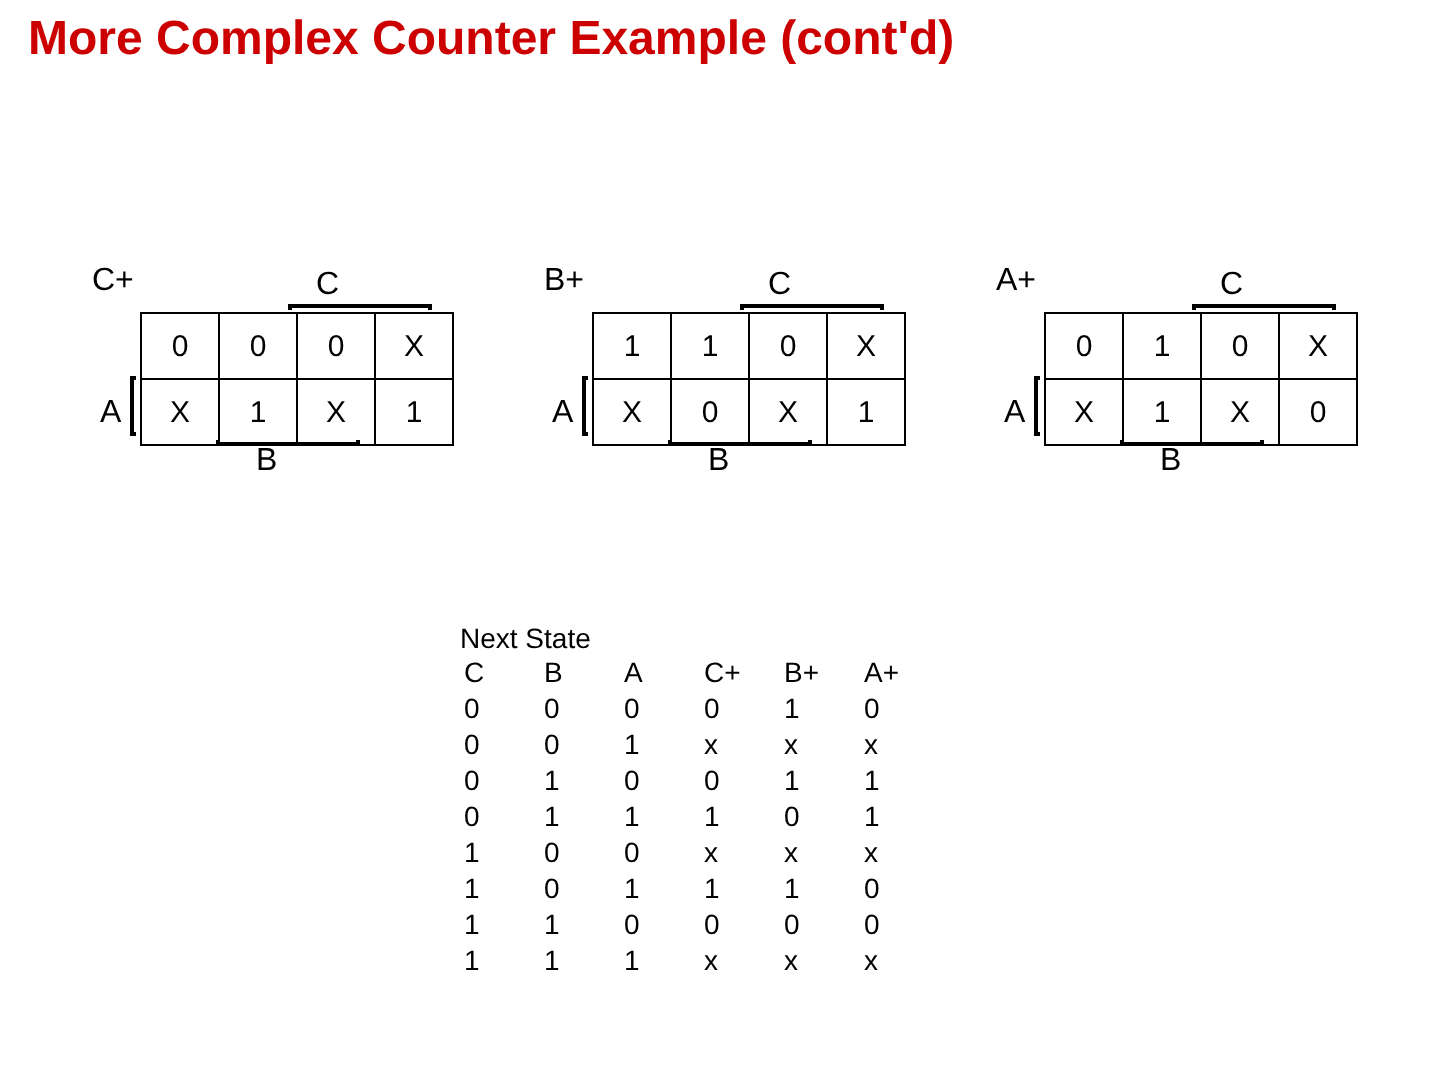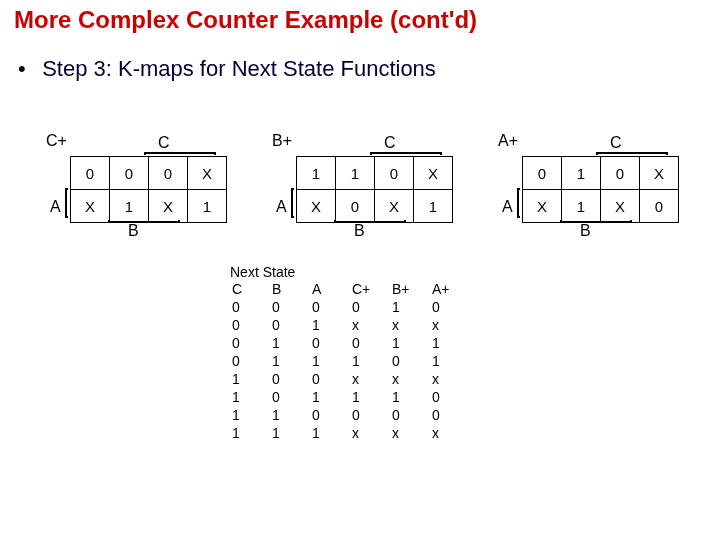--- a/index.html
+++ b/index.html
@@ -132,20 +132,21 @@
     font-size: 14px;
   }
   .state-table .hdrs {
     display: flex;
   }
   .state-table .hdrs .ps {
     width: 114px;
   }
   .state-table .hdrs .ns {
     width: 120px;
+    margin-top: 47px;
   }
   table.st {
     border-collapse: collapse;
   }
   table.st td {
     width: 38px;
     height: 18px;
     text-align: left;
     padding: 0 0 0 2px;
     font-size: 14px;
@@ -155,24 +156,20 @@
     border-right: 2px solid #000;
   }
 </style>
 </head>
 <body>
 
 <div class="slide">
 
   <div class="title">More Complex Counter Example (cont'd)</div>
 
-  <div class="bullet">
-    <span class="dot">•</span>
-    <span>Step 3: K-maps for Next State Functions</span>
-  </div>
 
   <div class="kmap-wrap cplus">
     <div class="kname">C+</div>
     <div class="c-top">C</div>
     <div class="c-bracket"></div>
     <div class="a-left">A</div>
     <div class="a-bracket"></div>
     <table class="kmap">
       <tbody>
           <tr>

